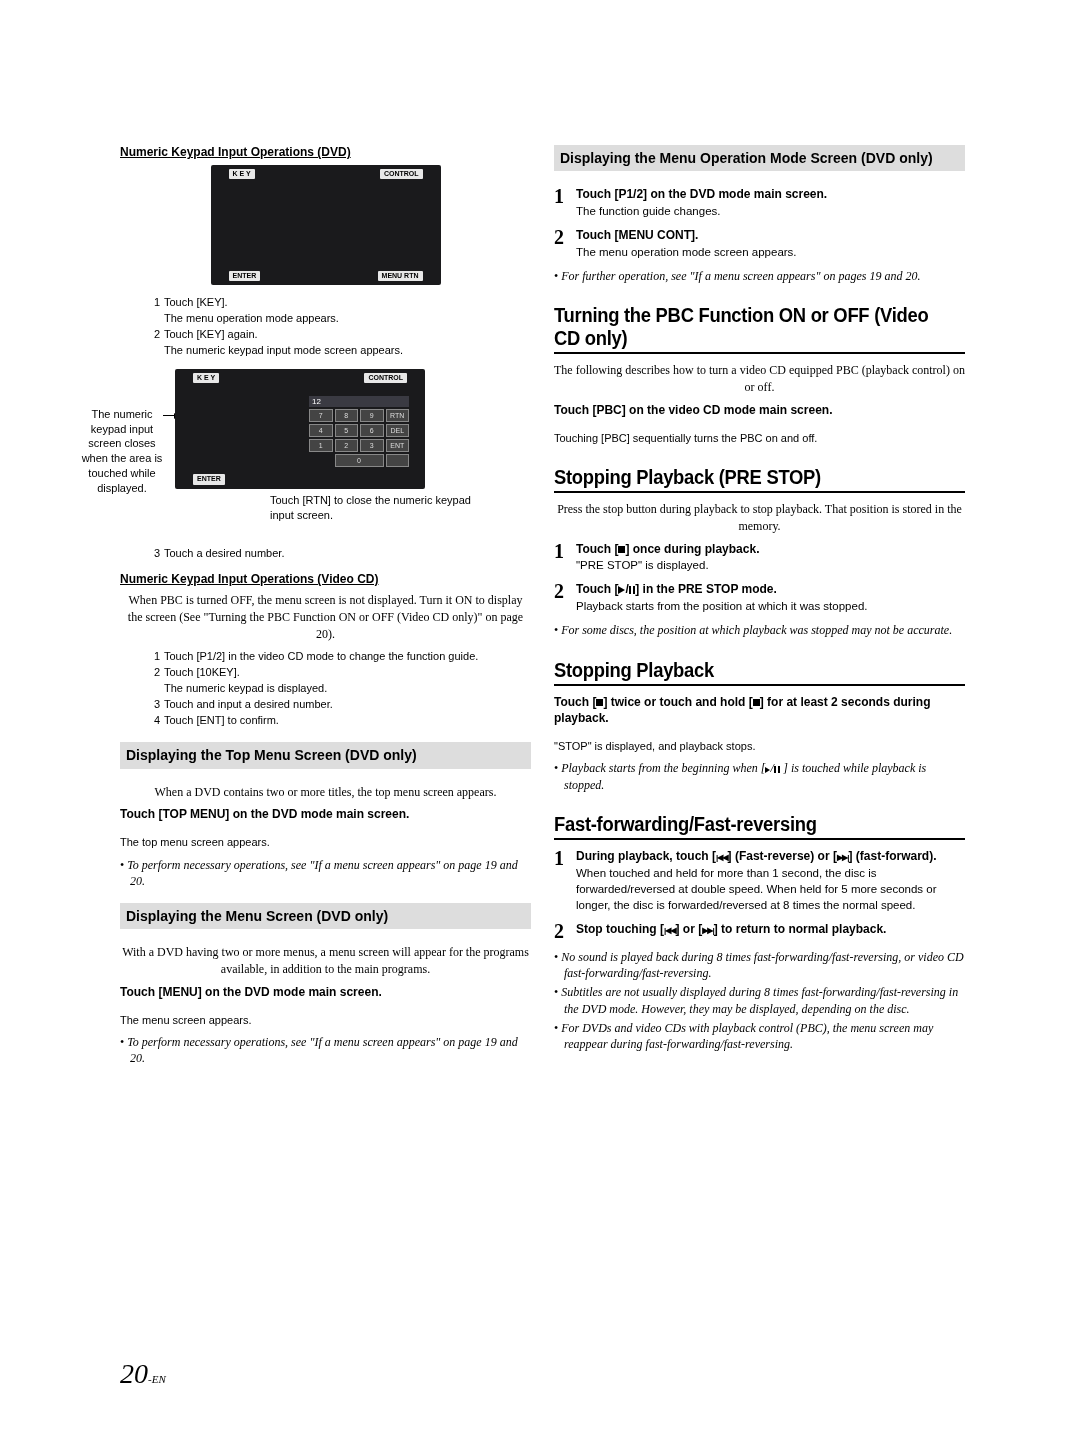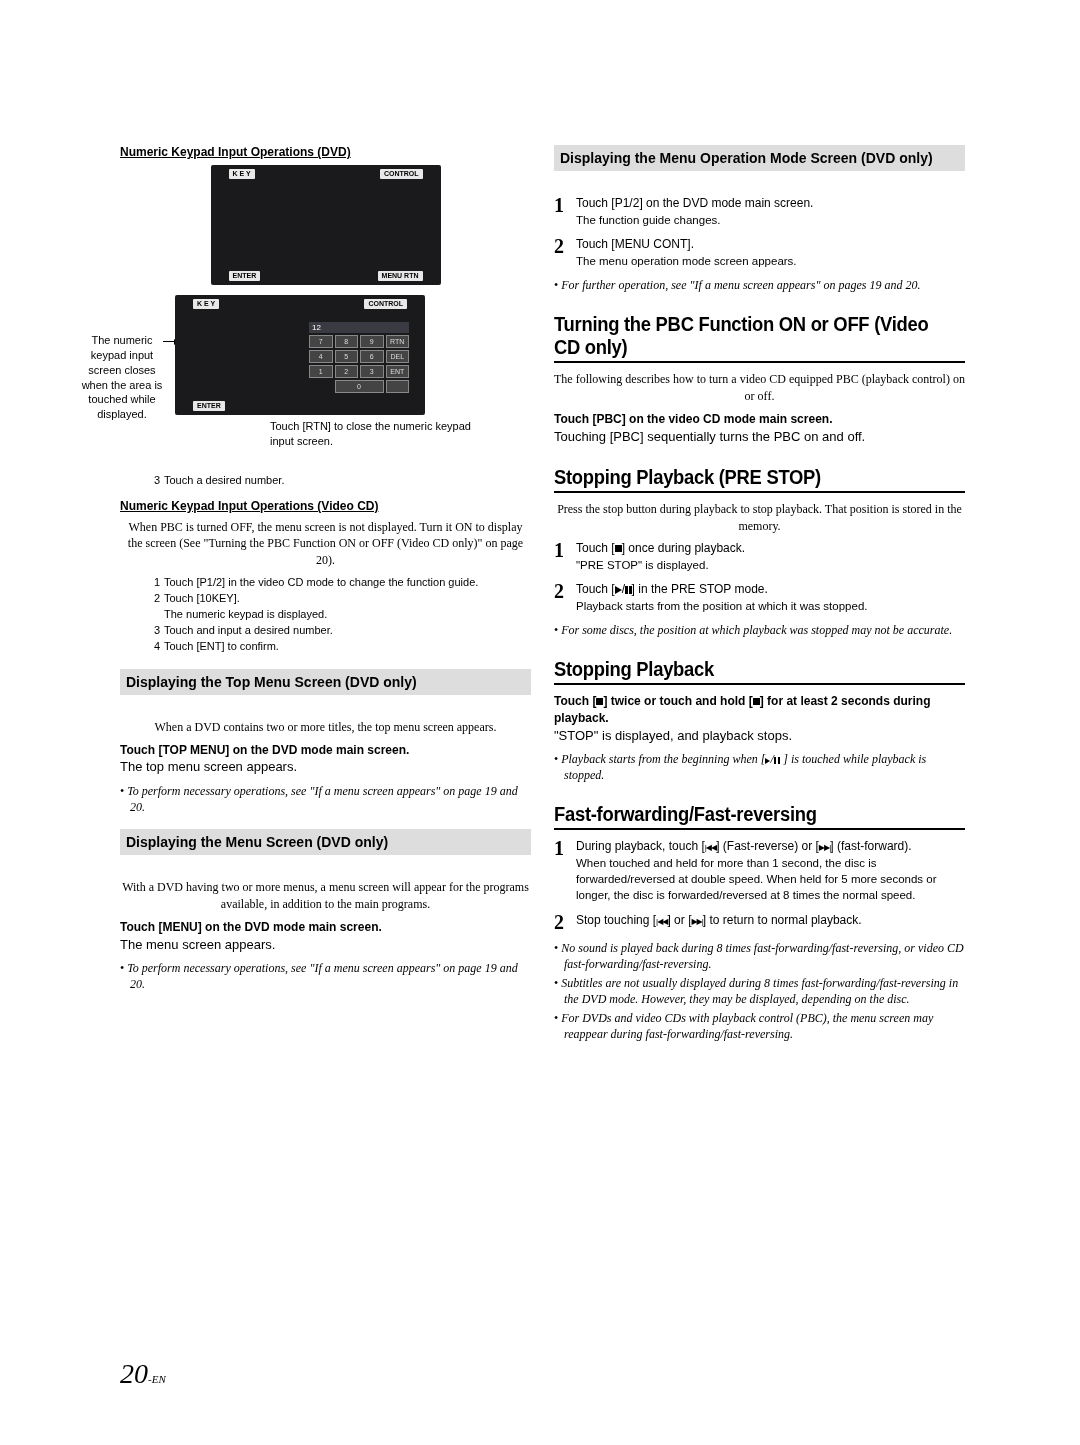--- a/index.html
+++ b/index.html
@@ -26,35 +26,35 @@
   .ol { list-style: none; margin-left: 30px; margin-bottom: 10px; }
   .ol li { font-size: 11px; line-height: 1.45; text-indent: -14px; padding-left: 14px; }
   .ol li .n { display: inline-block; width: 10px; text-align: right; margin-right: 4px; }
 
   .side-note { position: absolute; font-size: 11px; line-height: 1.35; width: 84px; left: -95px; top: 38px; text-align: center; }
   .side-arrow { position: absolute; left: -12px; top: 46px; width: 14px; height: 1px; background: #000; }
   .side-arrow:after { content: ""; position: absolute; right: -1px; top: -2px; border-left: 4px solid #000; border-top: 3px solid transparent; border-bottom: 3px solid transparent; }
 
   .rtn-note { font-size: 11px; line-height: 1.35; margin: 4px 0 24px 150px; width: 220px; }
 
-  .body-text { font-size: 13px; line-height: 1.4; margin-bottom: 6px; }
+  .body-text { font-size: 11px; line-height: 1.4; margin-bottom: 6px; margin-top: 12px; }
   .body-serif { font-family: "Times New Roman", serif; font-size: 12px; line-height: 1.4; margin-bottom: 6px; text-align: center; }
 
-  .grey-head { background: #ddd; padding: 4px 6px; font-weight: bold; font-size: 14px; margin: 14px 0 24px 0; line-height: 1.3; }
+  .grey-head { background: #ddd; padding: 4px 6px; font-weight: bold; font-size: 14px; margin: 14px 0 15px 0; line-height: 1.3; }
 
   .section-title { font-family: Arial, sans-serif; font-weight: bold; font-size: 20px; margin: 20px 0 2px 0; letter-spacing: -0.3px; transform: scaleX(0.92); transform-origin: left; }
   .section-title.condensed { font-size: 20px; }
   hr.rule { border: none; border-top: 2px solid #000; margin-bottom: 8px; }
 
   .bold-line { font-weight: bold; font-size: 12px; line-height: 1.4; }
   .step-list { list-style: none; }
   .step-list li { display: flex; gap: 8px; margin-bottom: 8px; }
   .step-num { font-family: "Times New Roman", serif; font-size: 20px; font-weight: bold; line-height: 1; min-width: 14px; }
   .step-body { font-size: 11.5px; line-height: 1.4; flex: 1; }
-  .step-body .bold { font-weight: normal; font-size: 12px; }
+  .step-body .bold { font-weight: bold; font-size: 12px; }
 
   .bullet-list { list-style: none; margin-top: 4px; }
   .bullet-list li { font-family: "Times New Roman", serif; font-style: italic; font-size: 12px; line-height: 1.35; text-indent: -10px; padding-left: 10px; margin-bottom: 3px; }
   .bullet-list li:before { content: "• "; font-style: normal; }
   .glyph-stop { display:inline-block; width:7px; height:7px; background:#000; vertical-align: 0px; }
   .glyph-play { display:inline-block; width:0; height:0; border-left:7px solid #000; border-top:4px solid transparent; border-bottom:4px solid transparent; vertical-align: -1px; }
   .glyph-pause { display:inline-block; width:2.5px; height:8px; background:#000; vertical-align:-1px; box-shadow: 4px 0 0 #000; margin-right:4px; }
   .glyph-skipb:before { content:"|◀◀"; font-size:8px; letter-spacing:-1px; }
   .glyph-skipf:before { content:"▶▶|"; font-size:8px; letter-spacing:-1px; }
 
@@ -71,20 +71,26 @@
 
       <div class="underline-head">Numeric Keypad Input Operations (DVD)</div>
 
       <div class="screenshot" style="width:230px;">
         <div class="shot-btn key-btn">K E Y</div>
         <div class="shot-btn ctrl-btn">CONTROL</div>
         <div class="shot-btn enter-btn">ENTER</div>
         <div class="shot-btn menurtn-btn">MENU RTN</div>
       </div>
 
+      <ol class="ol">
+        <li><span class="n">1</span><span>Touch [KEY].</span><br>
+            <span>The menu operation mode appears.</span></li>
+        <li><span class="n">2</span><span>Touch [KEY] again.</span><br>
+            <span>The numeric keypad input mode screen appears.</span></li>
+      </ol>
 
       <div style="position:relative; width:250px; margin-left:55px;">
         <div class="side-note">The numeric keypad input screen closes when the area is touched while displayed.</div>
         <div class="side-arrow"></div>
         <div class="screenshot" style="width:250px; margin:0;">
           <div class="shot-btn key-btn">K E Y</div>
           <div class="shot-btn ctrl-btn">CONTROL</div>
           <div class="shot-btn enter-btn">ENTER</div>
           <div class="keypad">
             <div class="keypad-disp">12</div>

